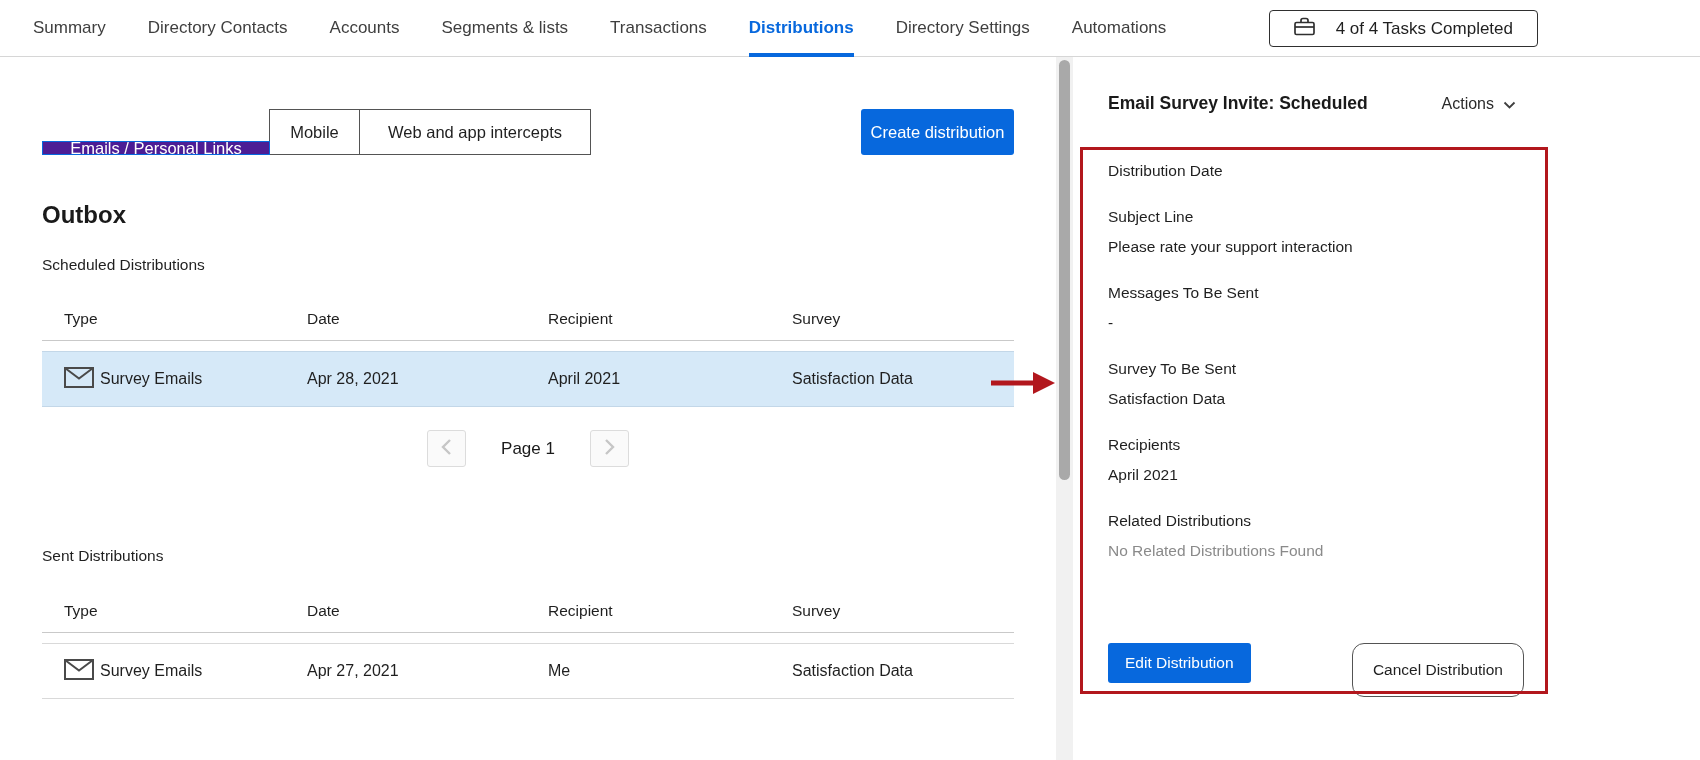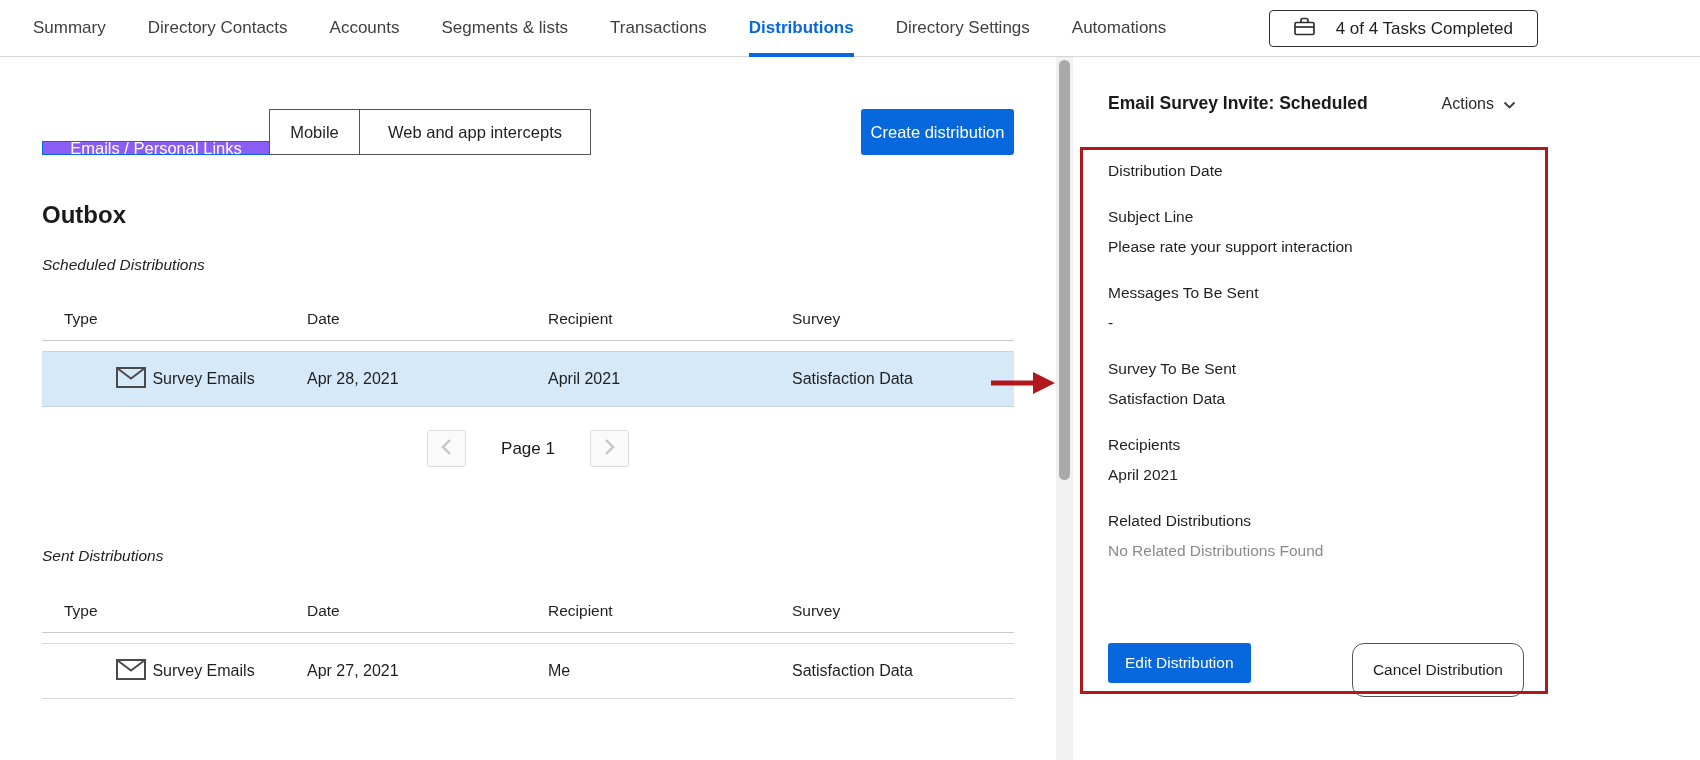--- a/index.html
+++ b/index.html
@@ -22,42 +22,42 @@
                font-family: inherit; cursor: pointer; }
 
   
   .main { position: absolute; top: 57px; left: 0; width: 1056px; bottom: 0; background: #fff; }
   .channel-row { position: absolute; top: 52px; left: 42px; width: 972px; height: 46px; }
   .segmented { display: flex; height: 46px; }
   .seg-tab { display: flex; align-items: center; justify-content: center; font-size: 16.5px;
              color: #1f1f1f; background: #fff; border: 1px solid #545454; margin-left: -1px;
              cursor: pointer; white-space: nowrap; }
   .seg-tab:first-child { margin-left: 0; }
-  .seg-tab.active { background: #8b5cf6; color: #fff; border-color: #0768dd; z-index: 1; margin-top: 32px; }
+  .seg-tab.active { background: #4c1d95; color: #fff; border-color: #0768dd; z-index: 1; margin-top: 32px; }
   .seg-emails { width: 228px; }
   .seg-mobile { width: 91px; }
   .seg-web { width: 232px; }
   .create-btn { position: absolute; right: 0; top: 0; width: 153px; height: 46px;
                 background: #0768dd; color: #fff; border: none; border-radius: 3px;
                 font-size: 16.5px; font-family: inherit; cursor: pointer; }
   .outbox-title { position: absolute; top: 144px; left: 42px; font-size: 24px; font-weight: bold; color: #1a1a1a; }
-  .section-label { position: absolute; left: 42px; font-size: 15.5px; color: #1f1f1f; font-style: italic; }
+  .section-label { position: absolute; left: 42px; font-size: 15.5px; color: #1f1f1f; }
   .scheduled-label { top: 199px; }
   .sent-label { top: 490px; }
 
   .dist-table { position: absolute; left: 42px; width: 972px; }
   .scheduled-table { top: 240px; }
   .sent-table { top: 532px; }
   .t-head, .t-row { display: grid; grid-template-columns: 265px 241px 244px 1fr; align-items: center; }
   .t-head { height: 44px; border-bottom: 1px solid #c9c9c9; font-size: 15.5px; color: #1f1f1f; }
   .t-row { height: 56px; margin-top: 10px; border-top: 1px solid #d9d9d9; border-bottom: 1px solid #d9d9d9;
            font-size: 16px; color: #1f1f1f; cursor: pointer; background: #fff; }
   .t-row.selected { background: #d6e9f8; border-top-color: #c3d7e8; border-bottom-color: #c3d7e8; }
   .t-cell:first-child { padding-left: 22px; }
-  .type-cell { display: flex; align-items: center; gap: 6px; justify-content: center; }
+  .type-cell { display: flex; align-items: center; gap: 6px; }
 
   .pagination { position: absolute; top: 373px; left: 42px; width: 972px; display: flex;
                 align-items: center; justify-content: center; gap: 35px; }
   .page-btn { width: 39px; height: 37px; background: #fafafa; border: 1px solid #dcdcdc;
               border-radius: 3px; display: flex; align-items: center; justify-content: center; cursor: pointer; }
   .page-label { font-size: 17px; font-weight: normal; color: #1a1a1a; }
 
   
   .scrollbar { position: absolute; left: 1056px; top: 57px; width: 17px; bottom: 0; background: #f1f1f1; }
   .scroll-thumb { position: absolute; left: 3px; top: 3px; width: 11px; height: 420px;

